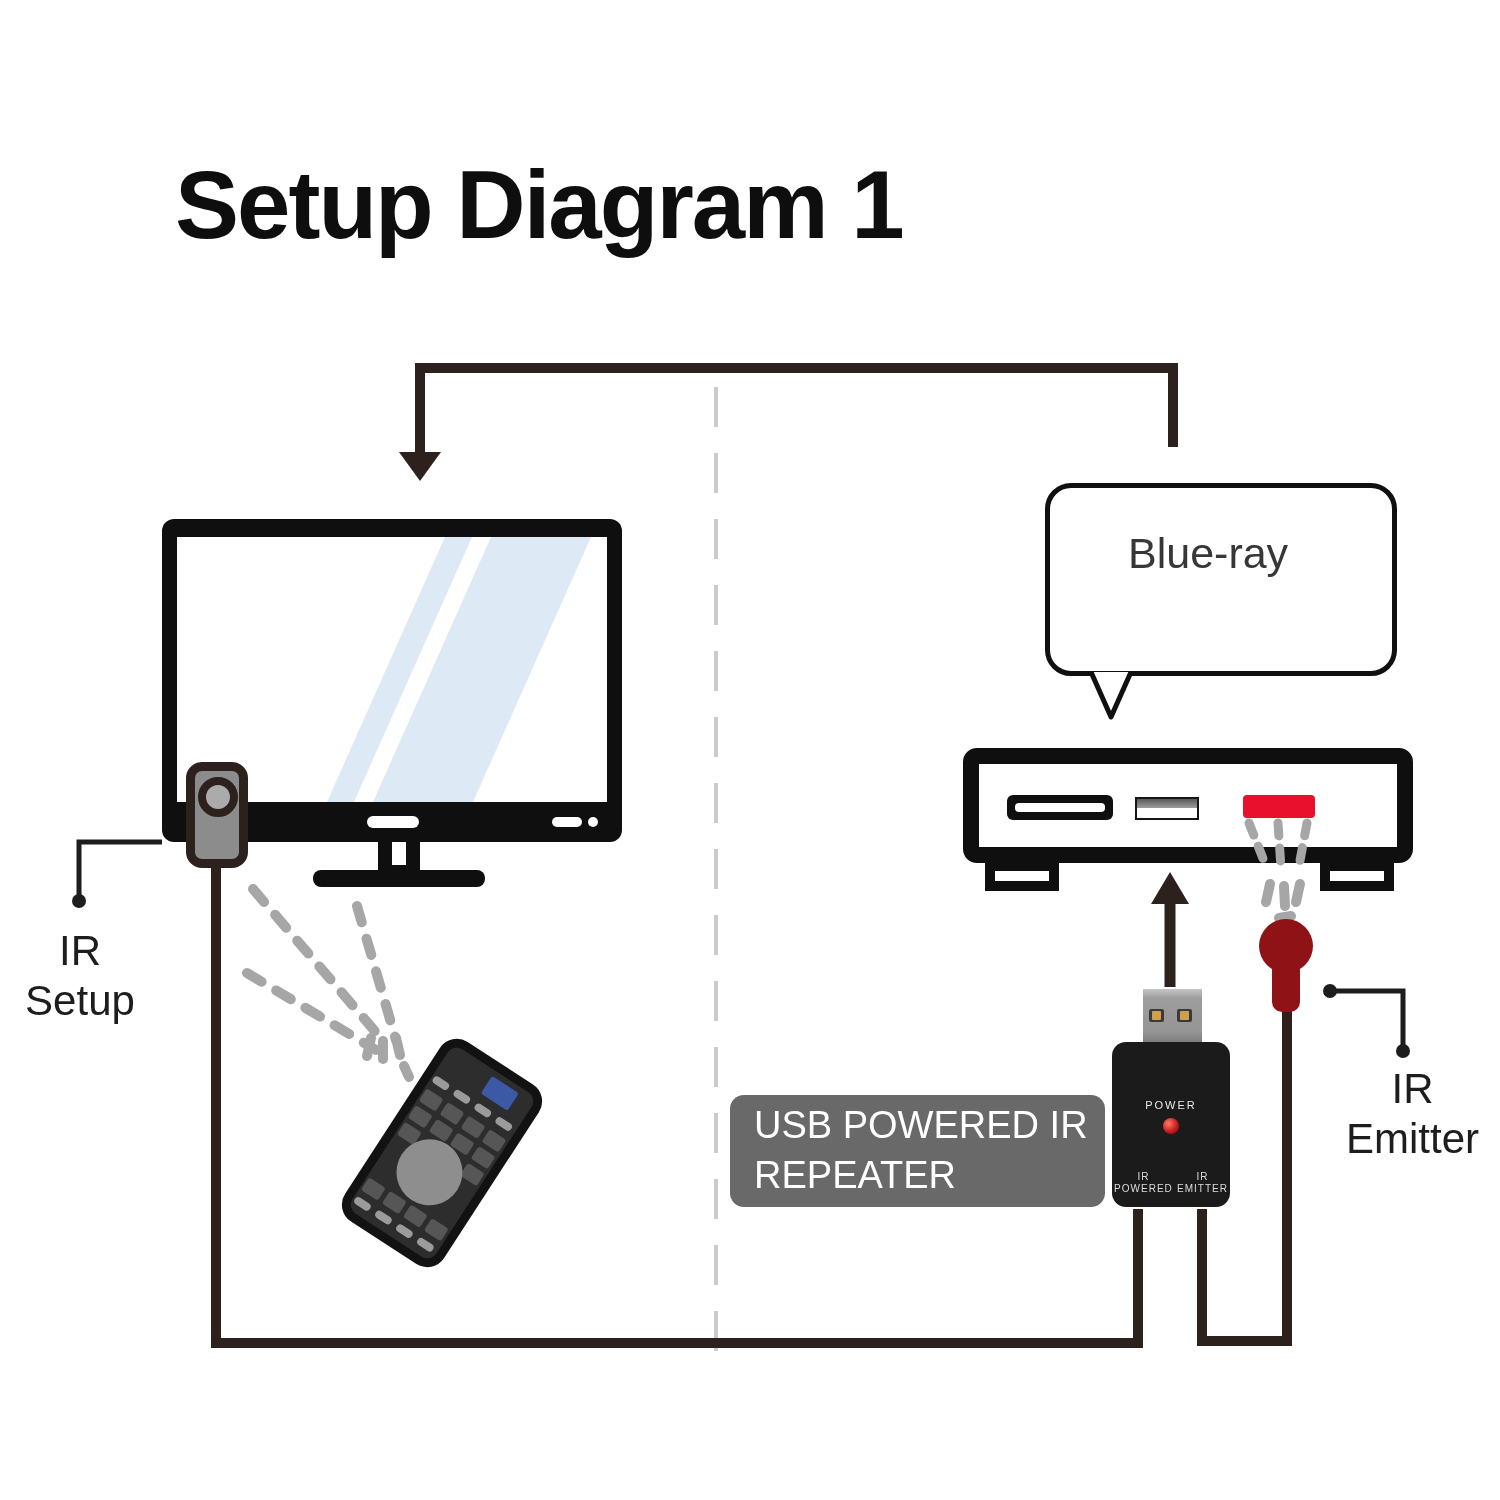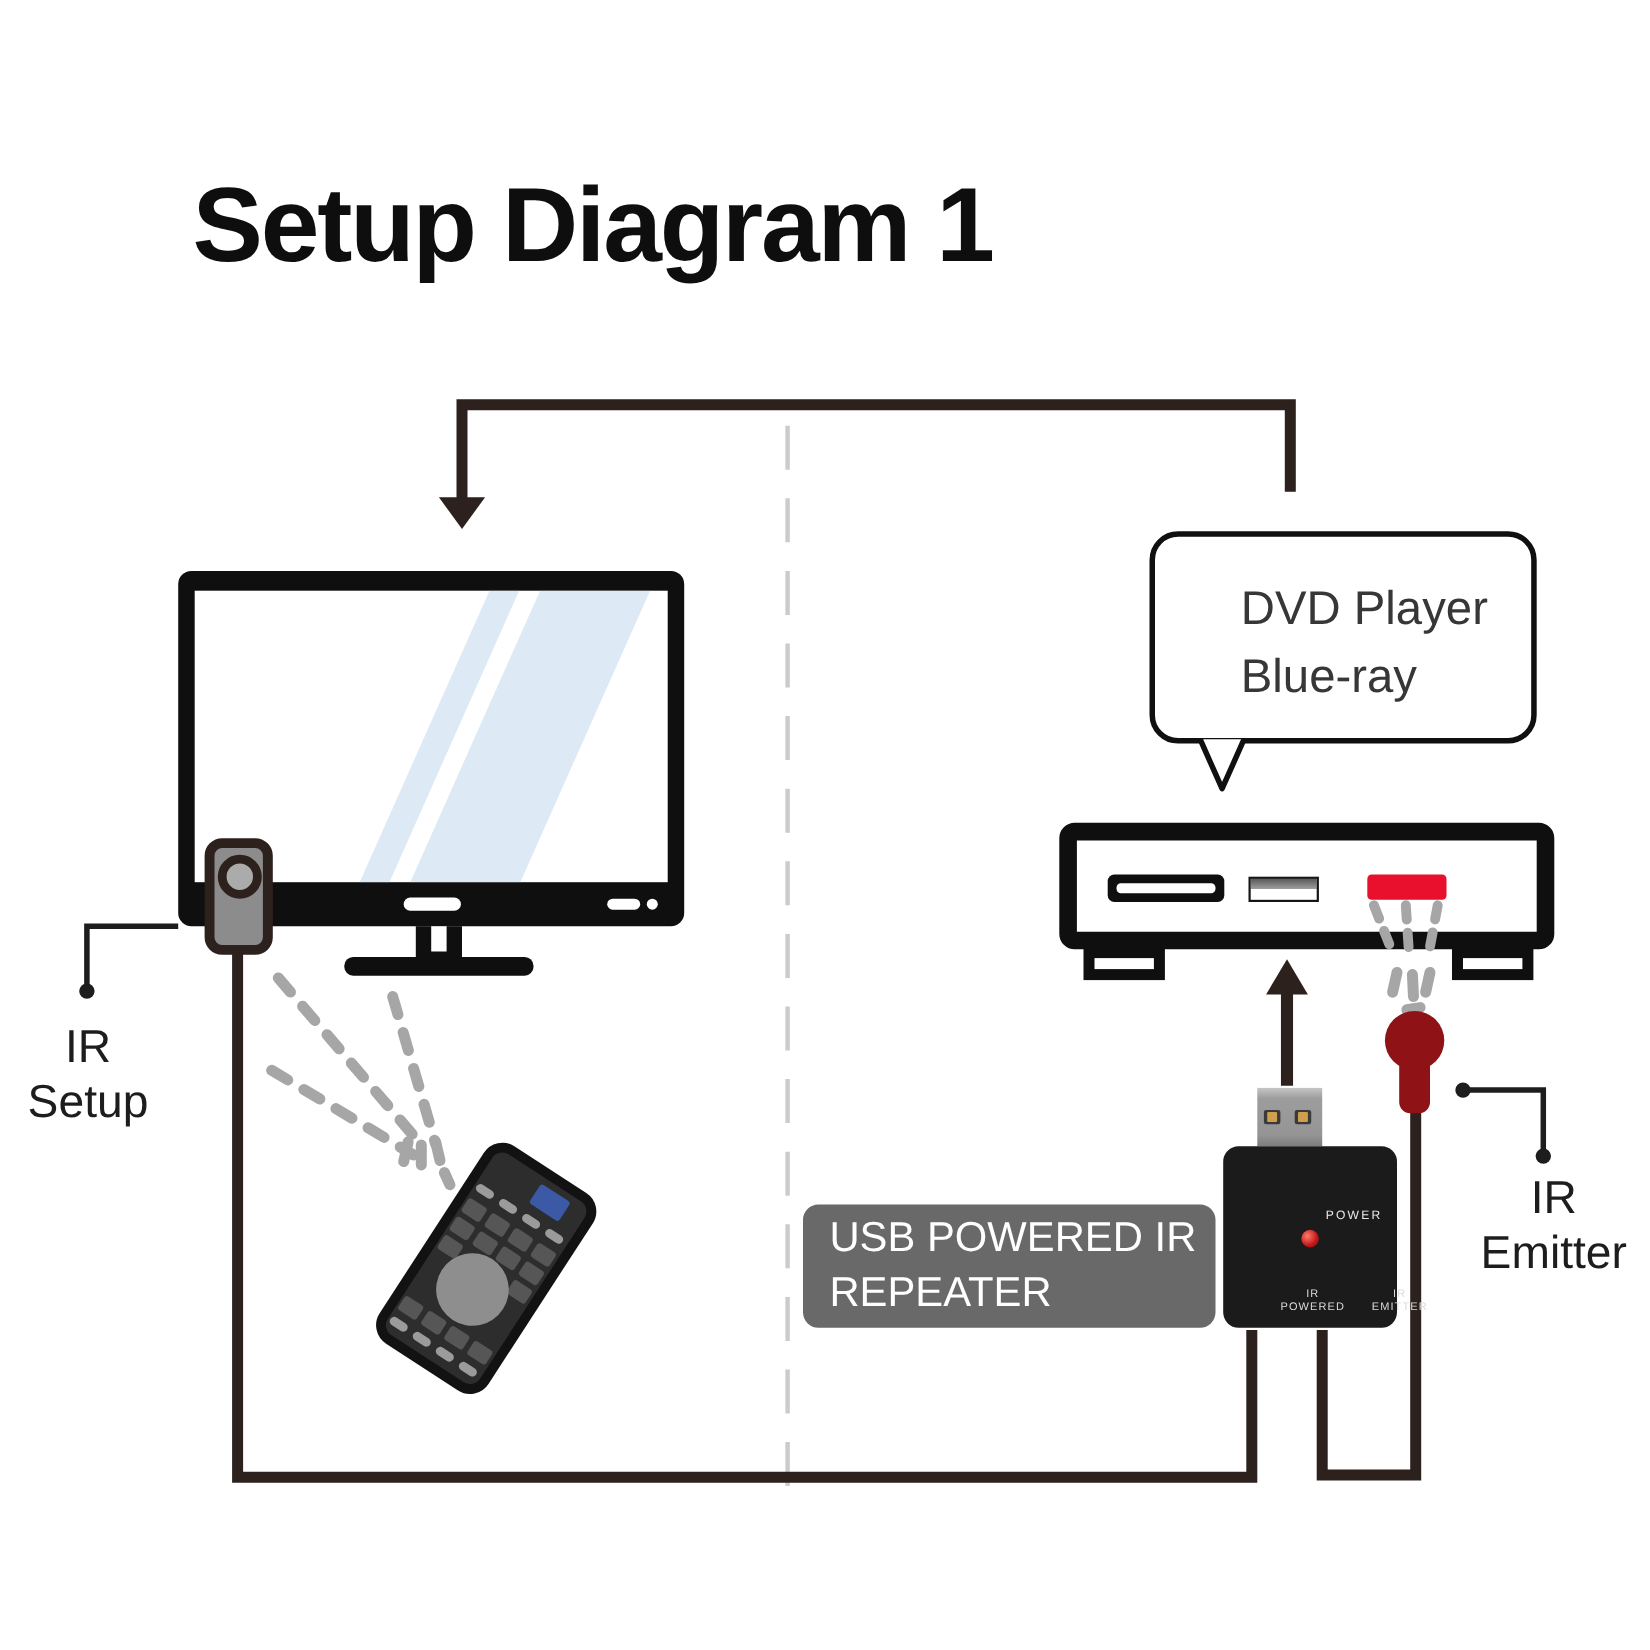--- a/index.html
+++ b/index.html
@@ -55,21 +55,21 @@
   .tray-slot{position:absolute;left:8px;top:8px;right:8px;height:9px;background:#fff;border-radius:4px;}
   .dvd-display{position:absolute;left:160px;top:37px;width:64px;height:23px;box-sizing:border-box;
        border:2px solid #151515;background:linear-gradient(to bottom,#595959 0%,#9e9e9e 48%,#ffffff 48%);}
   .dvd-ir{position:absolute;left:268px;top:35px;width:72px;height:23px;background:#e8102c;border-radius:4px;}
 
   
   .plug{left:1143px;top:989px;width:59px;height:53px;
         background:linear-gradient(to bottom,#c6c6c6 0%,#9d9d9d 18%,#959595 80%,#7d7d7d 100%);}
   .contact{position:absolute;top:20px;width:15px;height:13px;background:#3a3a3a;border-radius:2px;}
   .contact .pin{position:absolute;left:3px;top:2px;width:9px;height:9px;background:#cf9f4e;border-radius:1px;}
-  .dongle{left:1112px;top:1042px;width:118px;height:165px;background:#1b1b1b;border-radius:14px;color:#e9e9e9;padding-left:40px;}
+  .dongle{left:1112px;top:1042px;width:118px;height:165px;background:#1b1b1b;border-radius:14px;color:#e9e9e9;}
   .power-label{position:absolute;top:57px;width:100%;text-align:center;font-size:11px;letter-spacing:2px;}
   .led{position:absolute;left:50%;margin-left:-8px;top:76px;width:16px;height:16px;border-radius:50%;
        background:radial-gradient(circle at 35% 35%, #ff7a6a, #c01616 60%, #7d0f0f);}
   .ports{position:absolute;bottom:12px;width:100%;display:flex;justify-content:space-around;
          font-size:10px;letter-spacing:1px;line-height:12px;text-align:center;color:#dcdcdc;}
 
   
   .repeater-box{left:730px;top:1095px;width:375px;height:112px;box-sizing:border-box;background:#696969;
         border-radius:14px;color:#fff;font-size:38px;line-height:50px;padding:5px 0 0 24px;}
 
@@ -156,21 +156,20 @@
     <div class="rbtn" style="left:52px;top:158px"></div>
     <div class="rbtn" style="left:77px;top:158px"></div>
     <div class="rlight" style="left:2px;top:180px"></div>
     <div class="rlight" style="left:27px;top:180px"></div>
     <div class="rlight" style="left:52px;top:180px"></div>
     <div class="rlight" style="left:77px;top:180px"></div>
   </div>
 
   <div class="abs el bubble">
     <div class="bubble-text">
-      <span class="blk">DVD Player</span>
       <span class="blk">Blue-ray</span>
     </div>
   </div>
 
   <div class="abs el foot" style="left:985px;top:861px;"></div>
   <div class="abs el foot" style="left:1320px;top:861px;"></div>
   <div class="abs el dvd">
     <div class="dvd-inner"></div>
     <div class="tray">
       <div class="tray-slot"></div>

